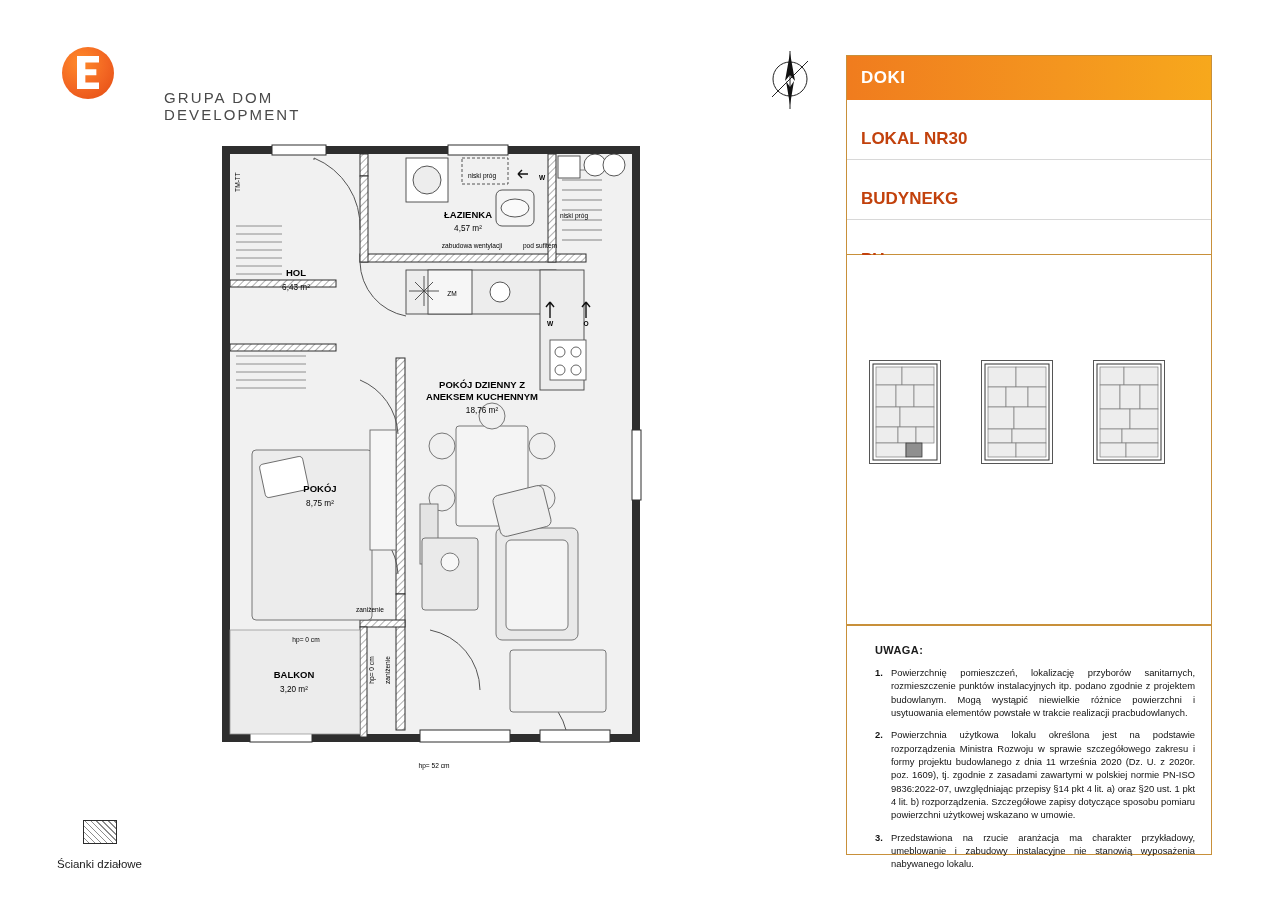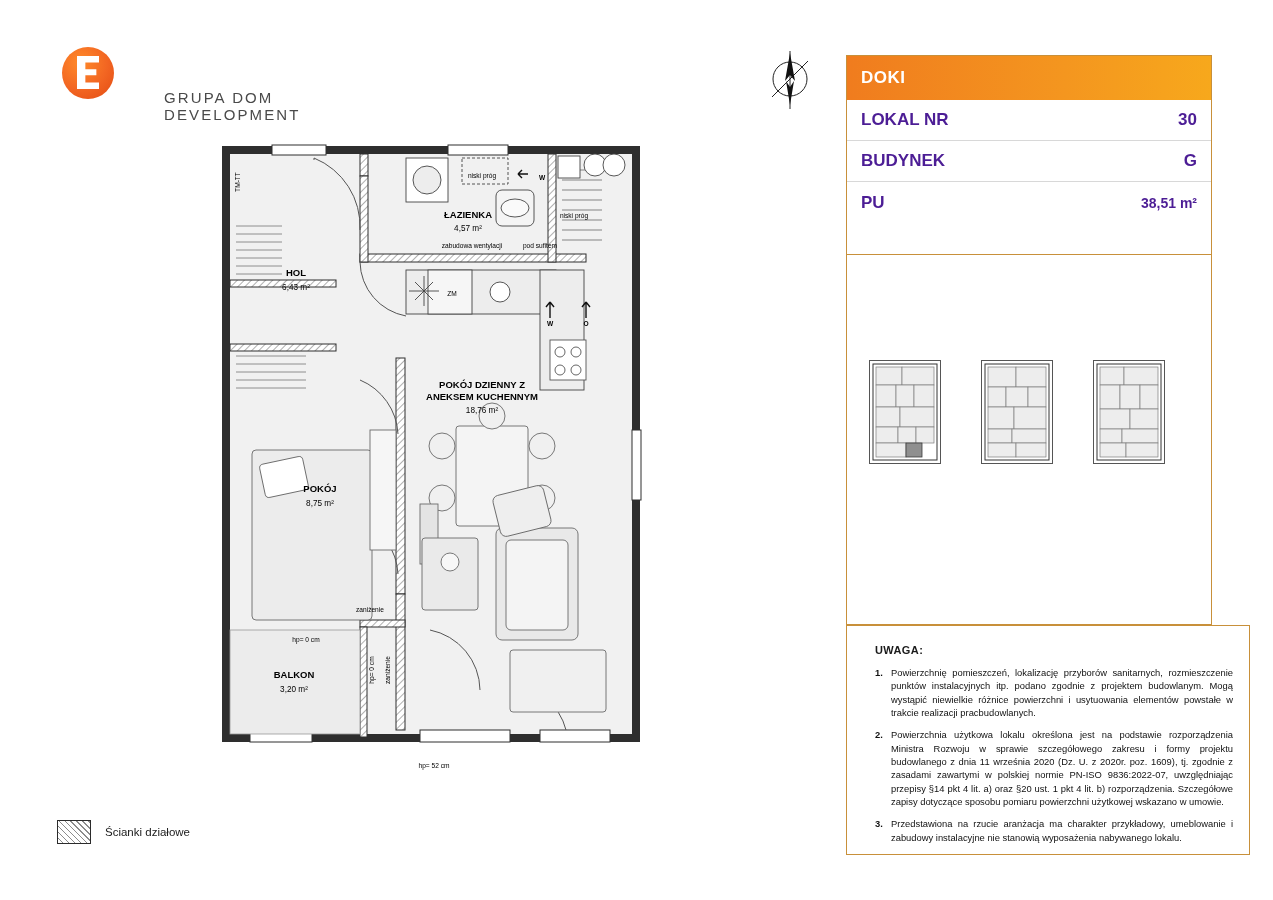--- a/index.html
+++ b/index.html
@@ -39,48 +39,48 @@
     border:1px solid #c8903a;
     background:#fff;
   }
   .info-head {
     height:44px;
     background:linear-gradient(90deg,#f07c1e 0%, #f4961f 60%, #f7a81c 100%);
     color:#fff; font-weight:bold; font-size:17px;
     display:flex; align-items:center; padding-left:14px; letter-spacing:.5px;
   }
   .info-row {
-    height:41px; display:flex; align-items:center; justify-content:space-between;
+    height:41px; display:flex; align-items:center; justify-content:flex-start;
     padding:0 14px; border-bottom:1px solid #d8d8d8;
-    font-size:17px; font-weight:bold; color:#4c1d95;
+    font-size:17px; font-weight:bold; color:#c2410c;margin-top:19px;
   }
   .info-row:last-child { border-bottom:none; }
   .info-row .val { font-weight:bold; }
   .info-row.pu .val { font-size:14px; }
 
   .panel-body {
     position:absolute; left:846px; top:255px; width:366px; height:370px;
     border-left:1px solid #c8903a; border-right:1px solid #c8903a; border-bottom:1px solid #c8903a;
     background:#fff;
   }
   .keyplans { position:absolute; left:22px; top:105px; display:flex; gap:40px; }
   .keyplan { width:72px; height:104px; border:1px solid #555; background:#fff; position:relative; }
 
   
   .notes {
-    position:absolute; left:846px; top:625px; width:404px; height:230px;
+    position:absolute; left:846px; top:625px; width:366px; height:230px;
     border:1px solid #c8903a; background:#fff; padding:18px 16px 10px 28px;
   }
   .notes h4 { margin:0 0 10px 0; font-size:11px; letter-spacing:.4px; }
   .note { display:flex; font-size:9.4px; line-height:1.42; margin-bottom:9px; color:#111; text-align:justify;}
   .note .num { width:16px; flex:0 0 16px; font-weight:bold; }
   .note .txt { flex:1; }
 
   
-  .legend { position:absolute; left:57px; top:820px; display:flex; align-items:center; gap:14px; }
+  .legend { position:absolute; left:57px; top:820px; display:flex; align-items:center; gap:14px;flex-direction:column; }
   .legend-swatch {
     width:34px; height:24px; border:1px solid #2b2b2b;
     background:repeating-linear-gradient(45deg,#fff 0 3px,#8c8c8c 3px 4.2px);
   }
   .legend-label { font-size:11.5px; }
 
   
   .plan { position:absolute; left:210px; top:130px; width:470px; height:660px; }
   .plan svg { display:block; }
   .rm-name { font-size:9.5px; font-weight:bold; text-anchor:middle; font-family:"Liberation Sans",sans-serif;}

